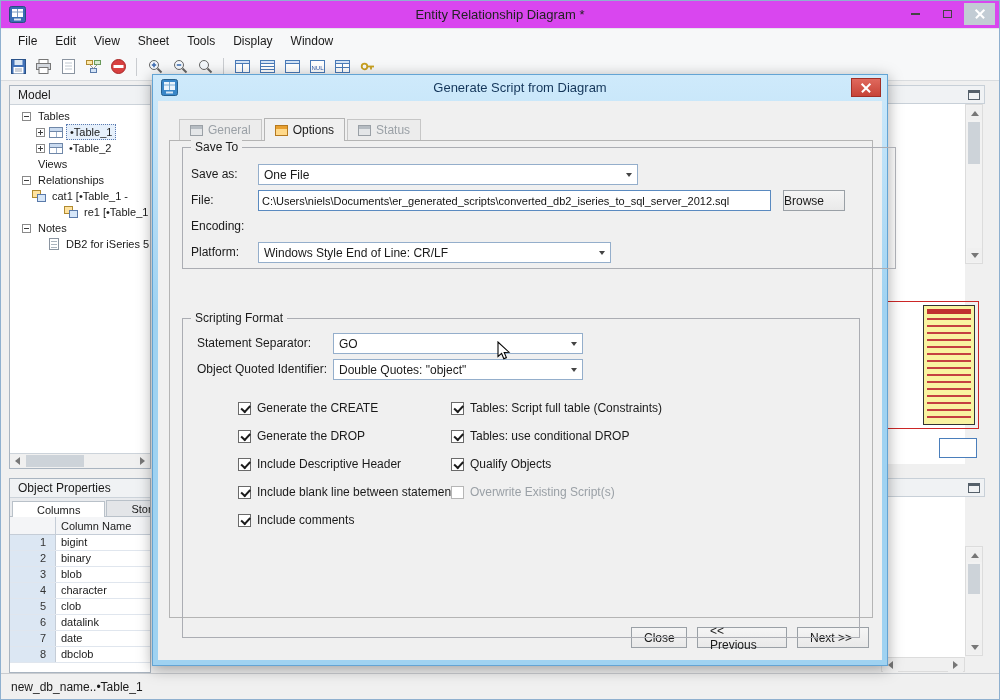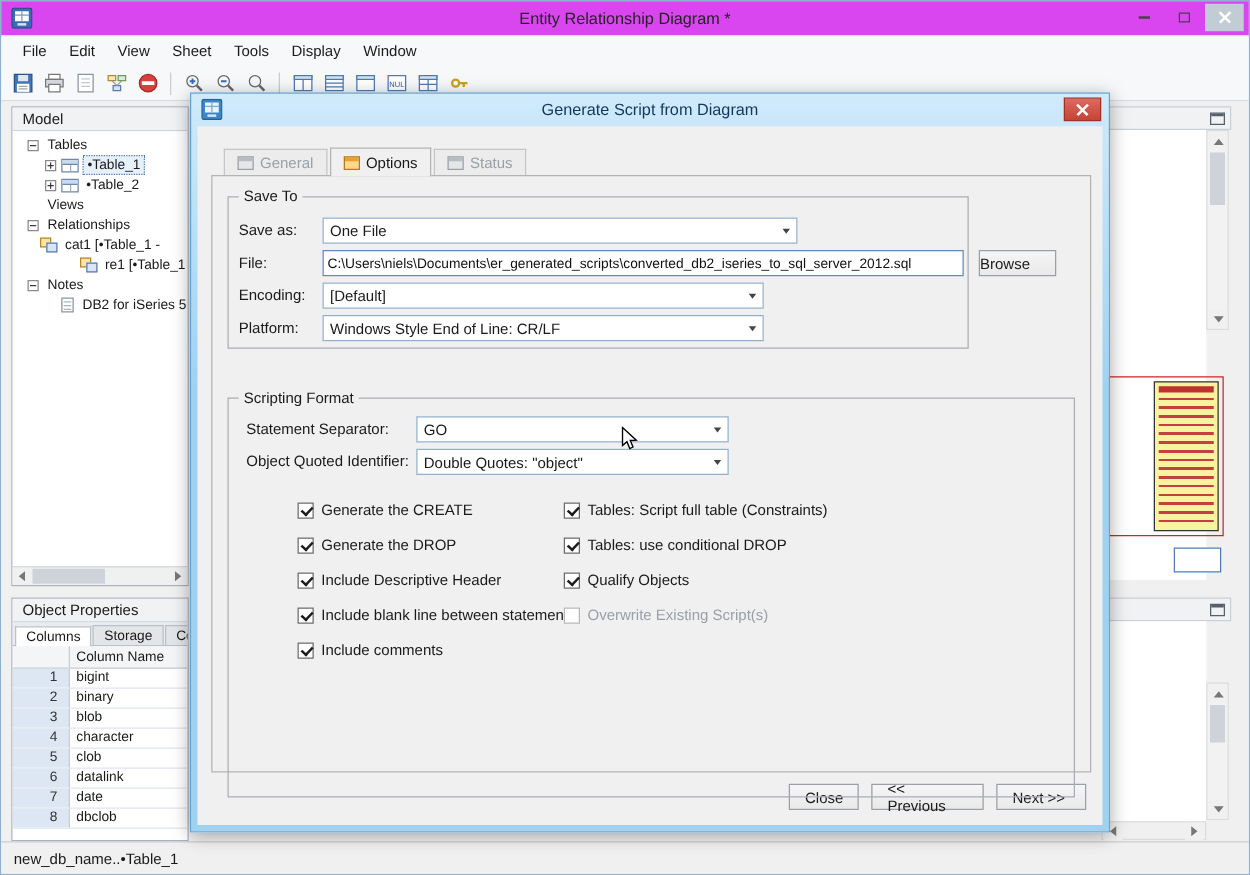--- a/index.html
+++ b/index.html
@@ -53,21 +53,21 @@
 .sbtn{position:absolute;top:0;width:15px;height:14px;display:flex;align-items:center;justify-content:center;background:#f0f0f0}
 .tri{width:0;height:0}
 .tri.l{border-top:4px solid transparent;border-bottom:4px solid transparent;border-right:5px solid #777}
 .tri.r{border-top:4px solid transparent;border-bottom:4px solid transparent;border-left:5px solid #777}
 .tri.u{border-left:4px solid transparent;border-right:4px solid transparent;border-bottom:5px solid #777}
 .tri.d{border-left:4px solid transparent;border-right:4px solid transparent;border-top:5px solid #777}
 .hthumb{position:absolute;left:16px;top:1px;width:58px;height:12px;background:#cdd3d9}
 
 
 .op-tabs{display:flex;height:19px;background:#e9ebee;border-bottom:1px solid #b9c1c9;align-items:flex-end;padding-left:2px;flex:none}
-.op-tab{padding:2px 8px 1px;font-size:11px;border:1px solid #b9c1c9;border-bottom:none;background:#e3e5e8;margin-right:1px;white-space:nowrap}
+.op-tab{padding:2px 24px 1px;font-size:11px;border:1px solid #b9c1c9;border-bottom:none;background:#e3e5e8;margin-right:1px;white-space:nowrap}
 .op-tab.active{background:#fff;position:relative;top:1px}
 .op-thead{display:flex;height:18px;border-bottom:1px solid #c5cdd7;background:#f4f5f7;flex:none}
 .op-th-num{width:46px;border-right:1px solid #c5cdd7}
 .op-th-name{flex:1;padding-left:5px;font-size:11px;display:flex;align-items:center}
 .oprow{display:flex;height:16px;border-bottom:1px solid #e0e6ee;font-size:11px;flex:none}
 .onum{width:46px;background:#dce7f3;border-right:1px solid #c5cdd7;text-align:right;padding-right:9px;line-height:15px;color:#333}
 .oname{flex:1;padding-left:5px;line-height:15px}
 
 
 .rp-header{position:absolute;height:19px;background:#f0f2f4;border:1px solid #c8d0d8;display:flex;align-items:center;justify-content:flex-end;padding-right:4px}
@@ -445,41 +445,35 @@
         <span>Options</span>
       </div>
       <div class="dtab">
         <span class="dtabicon gray"></span>
         <span>Status</span>
       </div>
     </div>
 
     <div class="tabpage">
 
-      <div class="group" style="left:12px;top:16px;width:593px;height:122px">
+      <div class="group" style="left:12px;top:6px;width:714px;height:122px">
         <span class="legend">Save To</span>
         <span class="flabel" style="left:8px;top:16px">Save as:</span>
         <div class="combo" style="left:75px;top:16px;width:380px">
           <span class="combo-text">One File</span>
           <span class="combo-btn">
               <span class="tri-down"></span>
             </span>
         </div>
         <span class="flabel" style="left:8px;top:42px">File:</span>
         <input class="tinput" style="left: 75px; top: 42px; width: 513px;" value="C:\Users\niels\Documents\er_generated_scripts\converted_db2_iseries_to_sql_server_2012.sql">
         <div class="btn" style="left:600px;top:42px;width:62px">
           <span>Browse</span>
         </div>
         <span class="flabel" style="left:8px;top:68px">Encoding:</span>
-        <div class="combo" style="left:75px;top:68px;width:353px">
-          <span class="combo-text">[Default]</span>
-          <span class="combo-btn">
-              <span class="tri-down"></span>
-            </span>
-        </div>
         <span class="flabel" style="left:8px;top:94px">Platform:</span>
         <div class="combo" style="left:75px;top:94px;width:353px">
           <span class="combo-text">Windows Style End of Line: CR/LF</span>
           <span class="combo-btn">
               <span class="tri-down"></span>
             </span>
         </div>
       </div>
 
       <div class="group" style="left:12px;top:177px;width:678px;height:320px">

